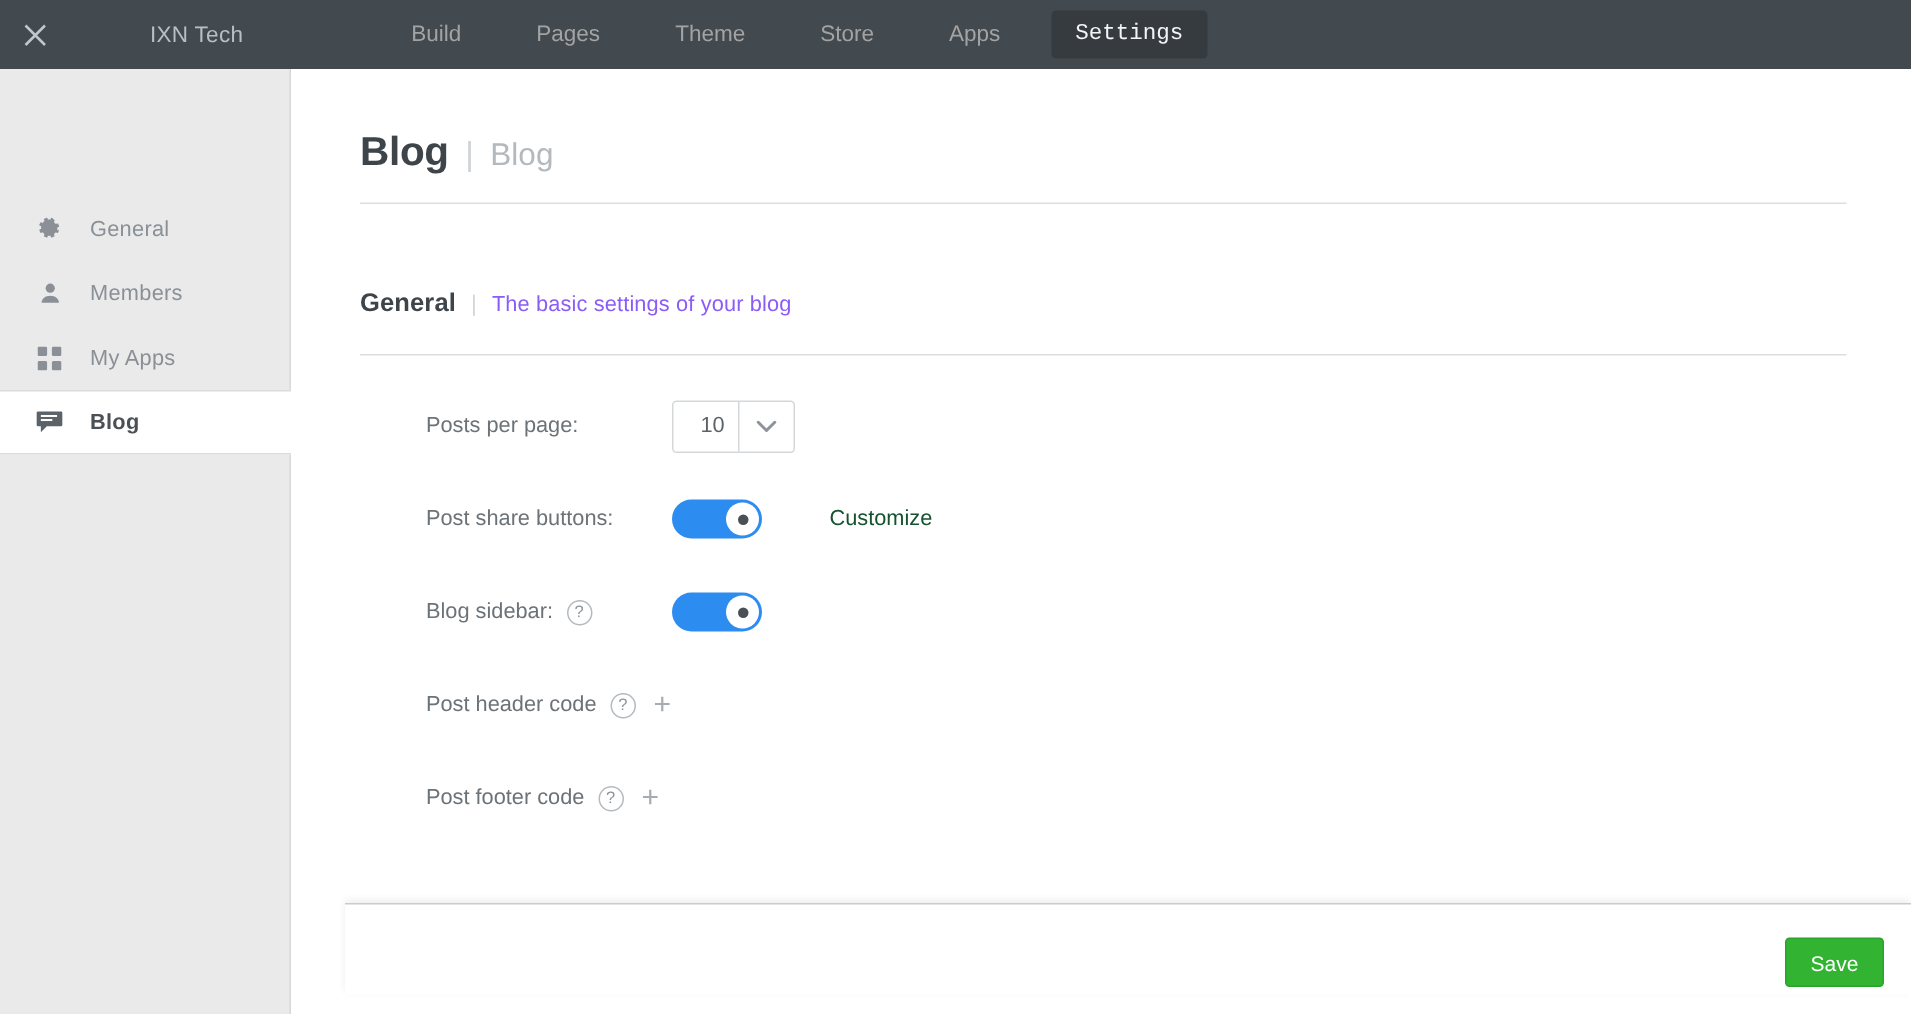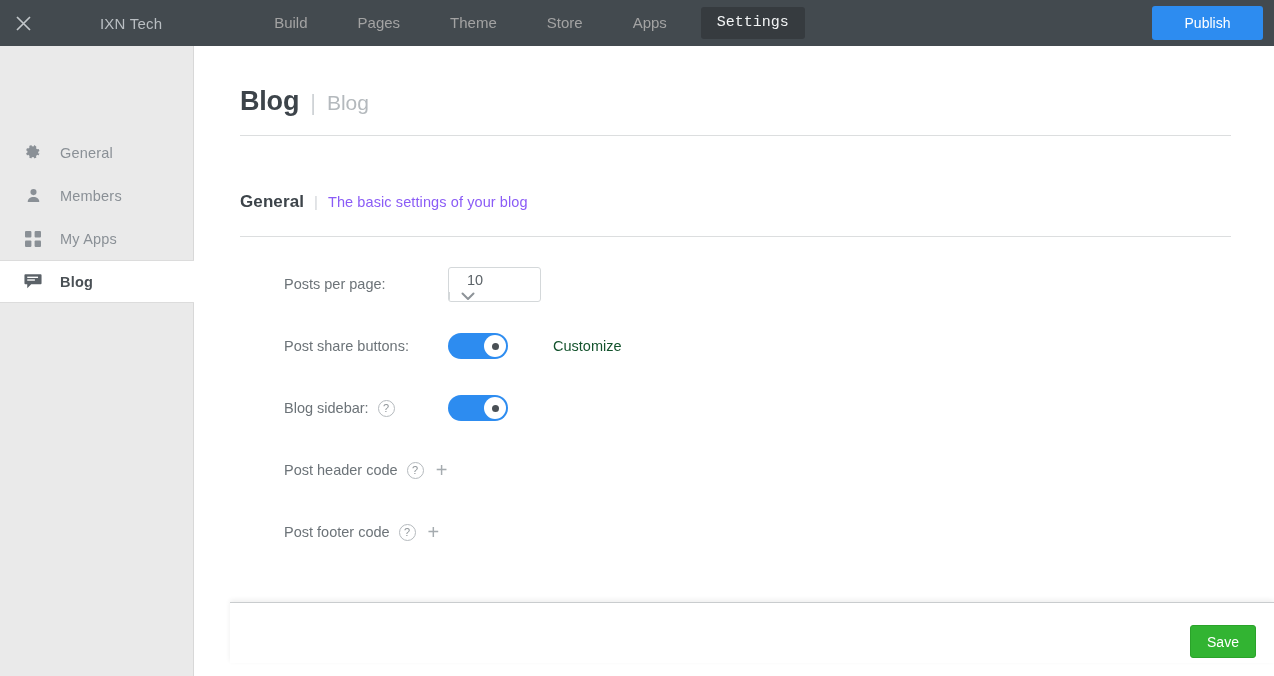--- a/index.html
+++ b/index.html
@@ -232,28 +232,27 @@
     color: #a5abaf;
     font-size: 20px;
     line-height: 1;
     cursor: pointer;
     font-weight: 300;
   }
 
   
   .select-box {
     display: flex;
-    width: 93px;
+    width: 82px;
     height: 35px;
     border: 1px solid #d4d8da;
     border-radius: 3px;
     background: #fff;
     cursor: pointer;
     overflow: hidden;
-    flex-direction: column;
   }
   .select-value {
     flex: 1;
     display: flex;
     align-items: center;
     padding-left: 18px;
     font-size: 14.5px;
     color: #5c6368;
   }
   .select-arrow {
@@ -344,21 +343,20 @@
   <div class="nav">
     <div class="nav-item">Build</div>
     <div class="nav-item">Pages</div>
     <div class="nav-item">Theme</div>
     <div class="nav-item">Store</div>
     <div class="nav-item">Apps</div>
     <div class="nav-item active">Settings</div>
   </div>
   <div class="topbar-actions">
     <button class="btn-preview">Preview</button>
-    <button class="btn-publish">Publish</button>
   </div>
 </div>
 
 <div class="sidebar">
   <div class="side-list">
 
     <div class="side-item">
       <span class="s-icon">
         <svg width="17" height="17" viewBox="0 0 20 20" fill="#8a9096">
           <path d="M10 6.5a3.5 3.5 0 100 7 3.5 3.5 0 000-7zm0 5.4a1.9 1.9 0 110-3.8 1.9 1.9 0 010 3.8z"></path>

